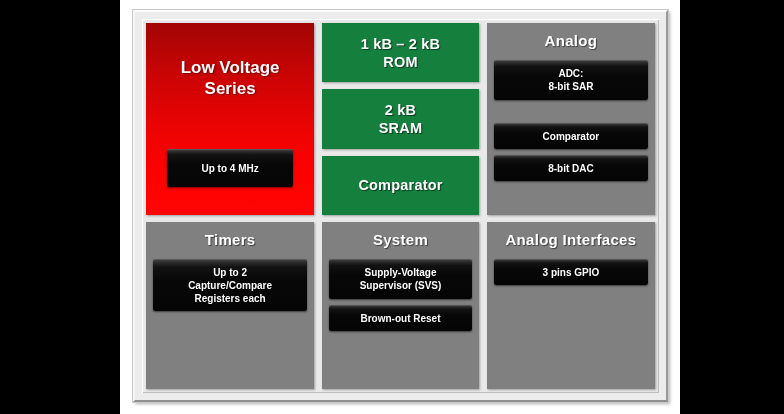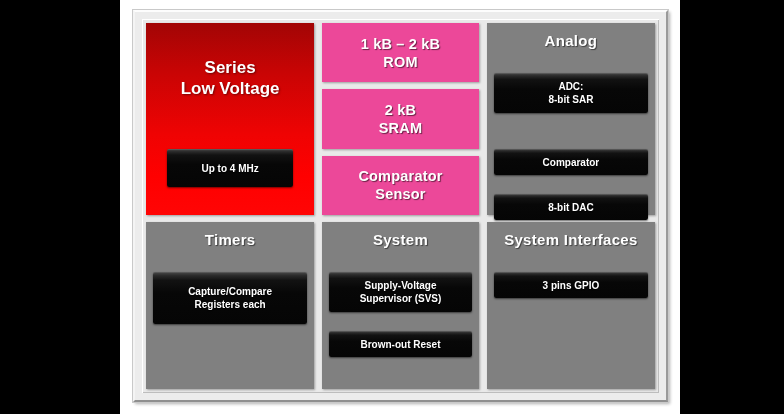--- a/index.html
+++ b/index.html
@@ -61,38 +61,38 @@
   .panel {
     position: relative;
     box-sizing: border-box;
     display: flex;
     flex-direction: column;
     box-shadow: 1px 1px 2px rgba(0,0,0,.33);
   }
   .panel.gray {
     background: #808080;
     padding: 6px 7px 7px 7px;
-    gap: 19px;
+    gap: 6px;
   }
   .panel.red {
     background: linear-gradient(180deg, #a20505 0%, #c90404 26%, #ef0303 58%, #ff0000 80%, #ff0505 100%);
     padding: 0;
     align-items: center;
     justify-content: flex-start;
   }
   
   .stack {
     display: flex;
     flex-direction: column;
     gap: 7px;
     height: 100%;
   }
   .memblock {
     flex: 1;
-    background: #ec4899;
+    background: #15803d;
     color: #ffffff;
     display: flex;
     align-items: center;
     justify-content: center;
     text-align: center;
     font-weight: bold;
     font-size: 14.5px;
     line-height: 1.25;
     letter-spacing: .2px;
     text-shadow: 1px 1px 1px rgba(0,0,0,.55);
@@ -156,22 +156,22 @@
 </head>
 <body>
 
 <div id="stage">
   <div id="frame">
     <div id="frame-inner">
       <div class="grid">
 
         <div class="panel red">
           <div class="hero-title">
+            <div>Low Voltage</div>
             <div>Series</div>
-            <div>Low Voltage</div>
           </div>
           <div class="hero-chip-wrap">
             <div class="chip hero-chip h1">
               <span>Up to 4 MHz</span>
             </div>
           </div>
         </div>
 
         <div class="stack">
           <div class="memblock">
@@ -182,21 +182,20 @@
           </div>
           <div class="memblock">
             <div>
               <div>2 kB</div>
               <div>SRAM</div>
             </div>
           </div>
           <div class="memblock">
             <div>
               <div>Comparator</div>
-              <div>Sensor</div>
             </div>
           </div>
         </div>
 
         <div class="panel gray">
           <div class="panel-title">Analog</div>
           <div class="chip tall2">
             <div>
               <div>ADC:</div>
               <div>8-bit SAR</div>
@@ -207,41 +206,42 @@
           </div>
           <div class="chip h1">
             <span>8-bit DAC</span>
           </div>
         </div>
 
         <div class="panel gray">
           <div class="panel-title">Timers</div>
           <div class="chip tall3">
             <div>
+              <div>Up to 2</div>
               <div>Capture/Compare</div>
               <div>Registers each</div>
             </div>
           </div>
         </div>
 
         <div class="panel gray">
           <div class="panel-title">System</div>
           <div class="chip tall2">
             <div>
               <div>Supply-Voltage</div>
               <div>Supervisor (SVS)</div>
             </div>
           </div>
           <div class="chip h1">
             <span>Brown-out Reset</span>
           </div>
         </div>
 
         <div class="panel gray">
-          <div class="panel-title">System Interfaces</div>
+          <div class="panel-title">Analog Interfaces</div>
           <div class="chip h1">
             <span>3 pins GPIO</span>
           </div>
         </div>
 
       </div>
     </div>
   </div>
 </div>
 

